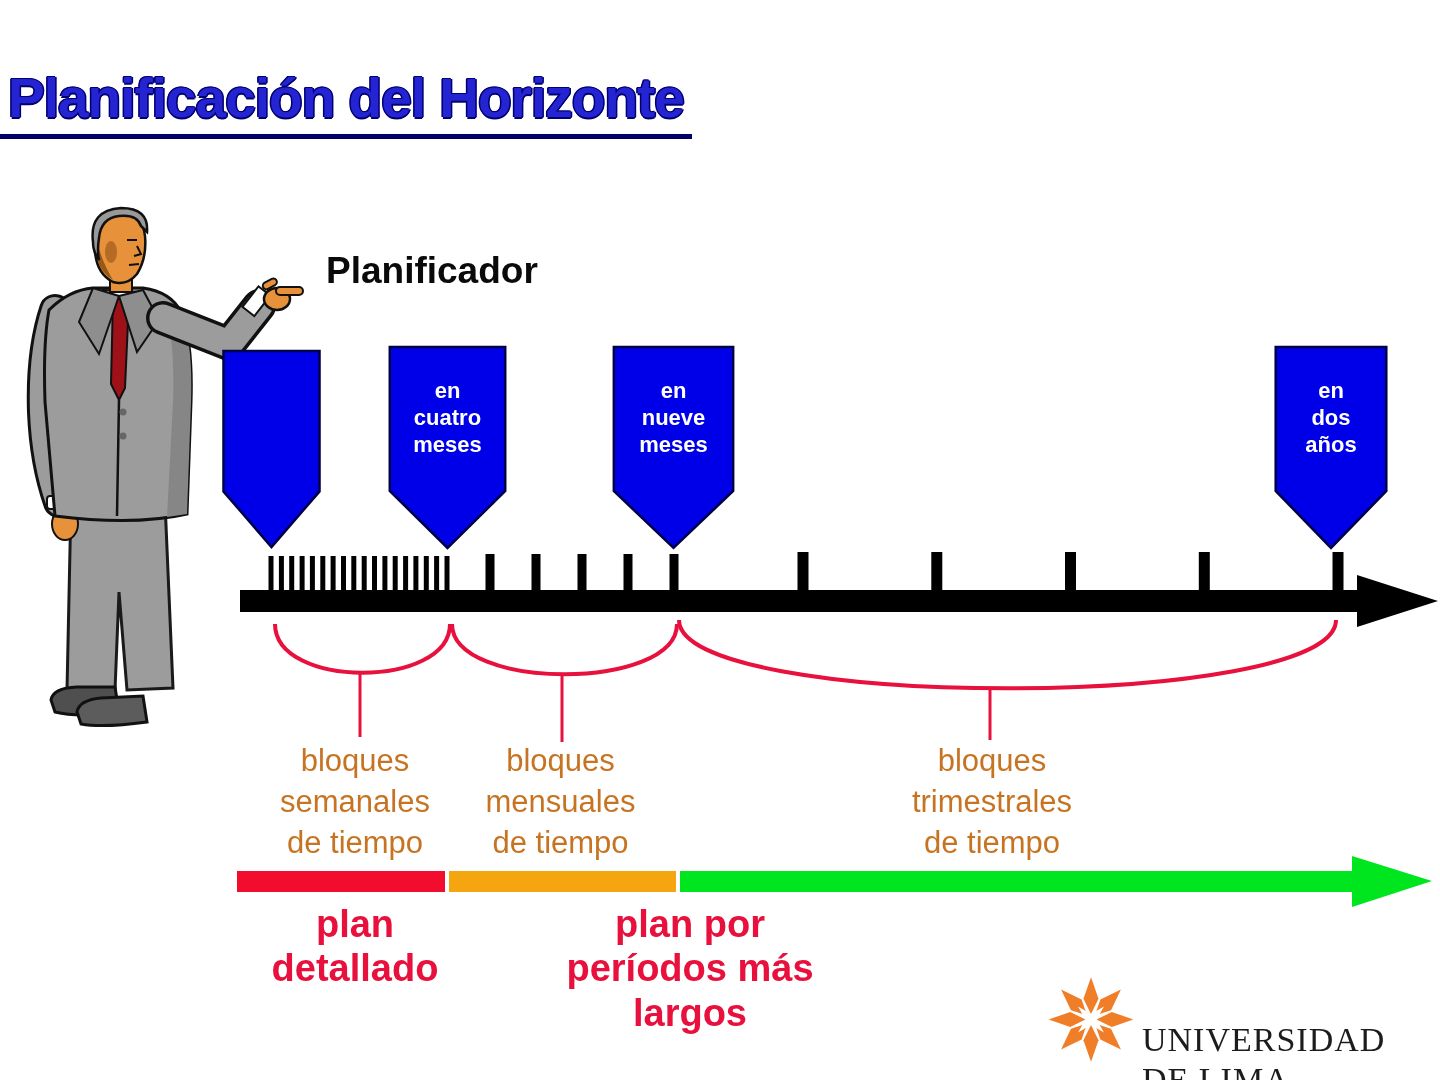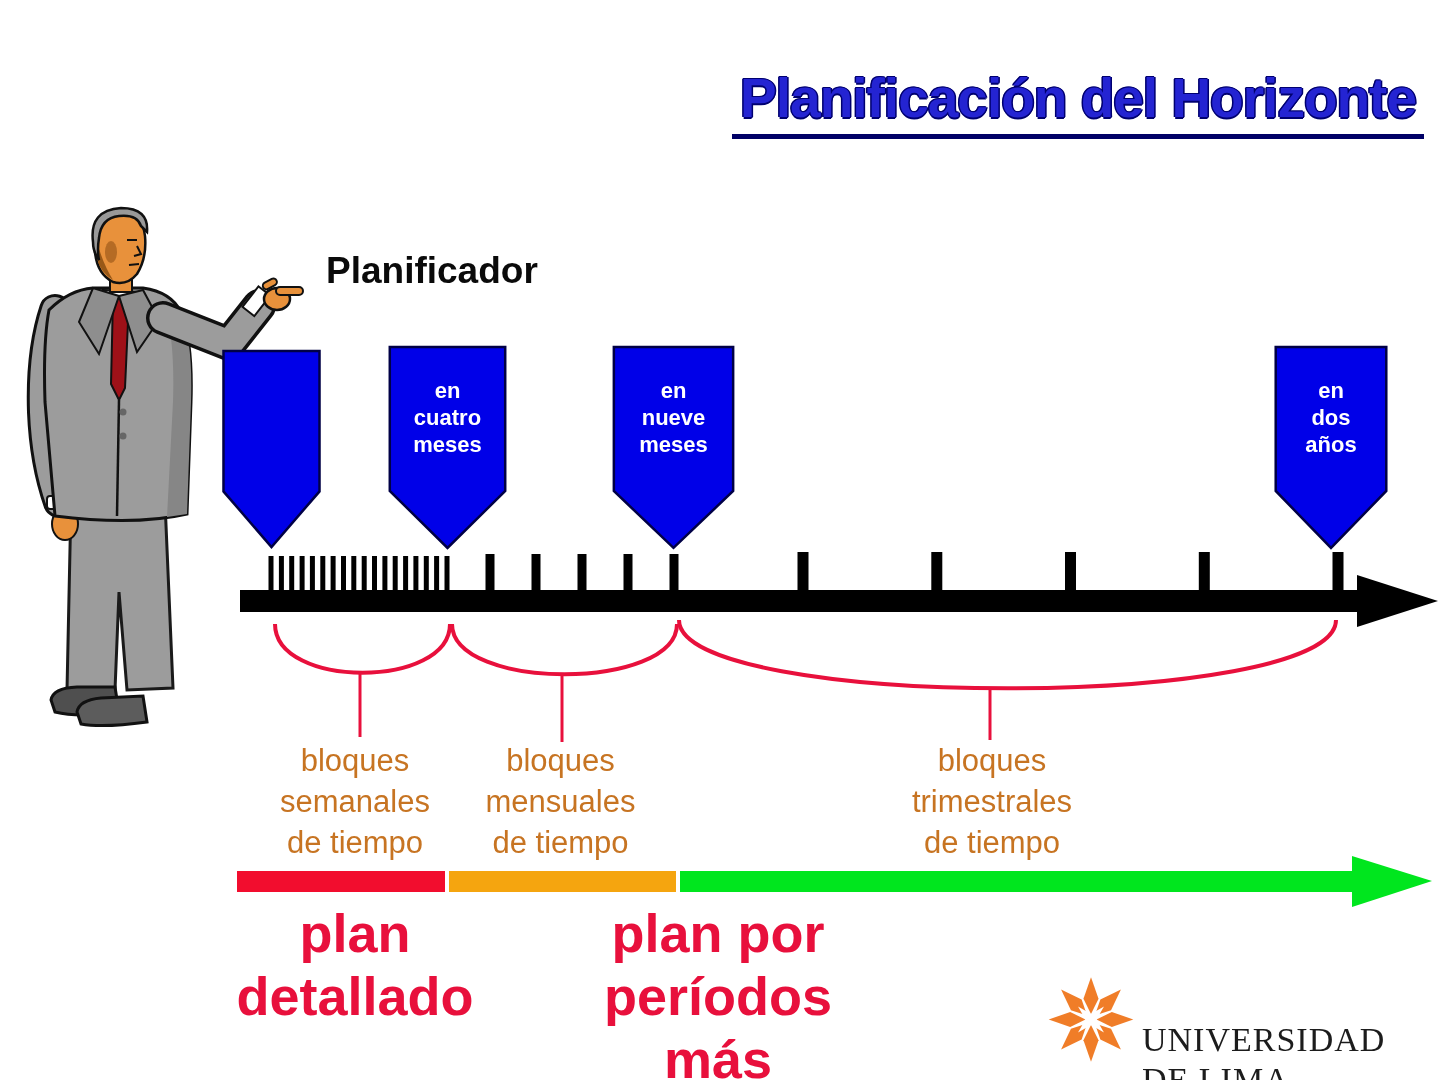--- a/index.html
+++ b/index.html
@@ -2,21 +2,21 @@
 <html style="--title-blue: #2424D2; --title-outline: #000070; --title-underline: #000066; --marker-blue: #0000E8; --brace-red: #E8103C; --label-orange: #C77422; --plan-red: #E8103C; --bar-red: #F20D2E; --bar-orange: #F5A50F; --bar-green: #00E61E; --logo-orange: #F07D28; --logo-text: #1C1C1C;"><head>
 <meta charset="utf-8">
 <style>
   html,body{margin:0;padding:0;background:#fff;}
   #slide{position:relative;width:1440px;height:1080px;background:#fff;overflow:hidden;
          font-family:"Liberation Sans",sans-serif;}
   .abs{position:absolute;}
   .layer{position:absolute;left:0;top:0;width:1440px;height:1080px;}
 
   
-  #title{left:0;right:16px;top:66px;text-align:right;}
+  #title{left:0;right:0;top:66px;text-align:left;}
   #title span{display:inline-block;font-size:55px;font-weight:bold;letter-spacing:-1px;
     color:var(--title-blue,#2424D2);
     text-shadow:1.5px 0 var(--title-outline,#000070),-1.5px 0 var(--title-outline,#000070),
                 0 1.5px var(--title-outline,#000070),0 -1.5px var(--title-outline,#000070),
                 1px 1px var(--title-outline,#000070),-1px -1px var(--title-outline,#000070);
     border-bottom:5px solid var(--title-underline,#000066);padding:0 8px 4px 8px;}
 
   
   #planner-label{left:326px;top:250px;font-size:37px;font-weight:bold;color:#0a0a0a;}
 
@@ -25,21 +25,21 @@
   .marker svg{position:absolute;left:0;top:0;width:100%;height:100%;}
   .marker-label{position:absolute;left:0;top:0;right:0;height:72%;display:flex;
     align-items:center;justify-content:center;text-align:center;color:#fff;
     font-size:22px;font-weight:bold;line-height:1.22;white-space:pre-line;}
 
   
   .block-label{position:absolute;top:740px;text-align:center;font-size:31px;font-weight:normal;
     line-height:1.33;color:var(--label-orange,#C77422);white-space:pre-line;}
 
   
-  .plan-label{position:absolute;top:902px;text-align:center;font-size:54px;font-weight:bold;
+  .plan-label{position:absolute;top:902px;text-align:center;font-size:38px;font-weight:bold;
     line-height:1.17;color:var(--plan-red,#E8103C);white-space:pre-line;}
 
   
   #logo-star{left:1045px;top:972px;width:92px;height:95px;}
   #logo-text{left:1142px;top:976px;font-family:"Liberation Serif",serif;
     color:var(--logo-text,#1C1C1C);font-size:34px;line-height:1.18;letter-spacing:1px;margin-top:44px;}
 </style>
 </head>
 <body>
 
@@ -175,21 +175,21 @@
 de tiempo</div>
   <div class="block-label" style="left:448px;width:225px">bloques
 mensuales
 de tiempo</div>
   <div class="block-label" style="left:852px;width:280px">bloques
 trimestrales
 de tiempo</div>
 
   <div class="plan-label" style="left:230px;width:250px">plan
 detallado</div>
-  <div class="plan-label" style="left:548px;width:340px">plan por
+  <div class="plan-label" style="left:520px;width:340px">plan por
 períodos más
 largos</div>
 
   <svg id="logo-star" class="abs" viewBox="0 0 100 100">
     <defs>
       <polygon id="petal" points="96,50 72.6,58.2 56,50 72.6,41.8"></polygon>
     </defs>
     <g fill="#F07D28">
       <use href="#petal"></use>
       <use href="#petal" transform="rotate(45 50 50)"></use>

